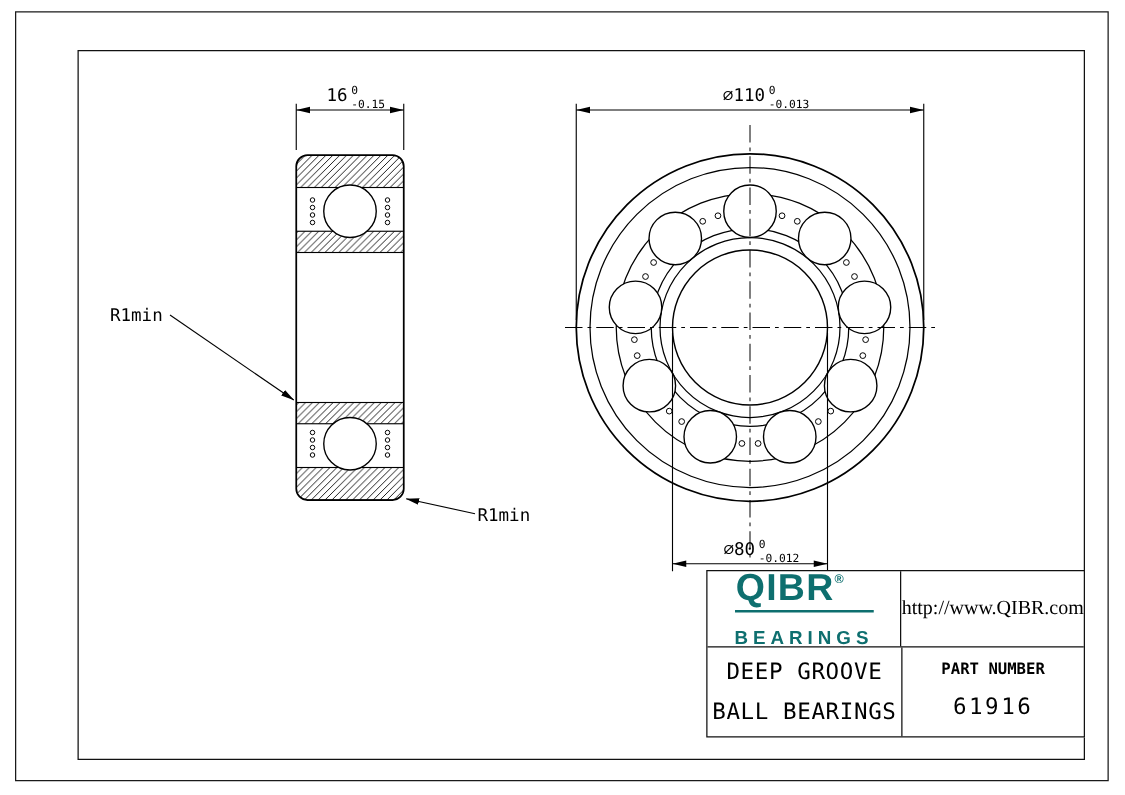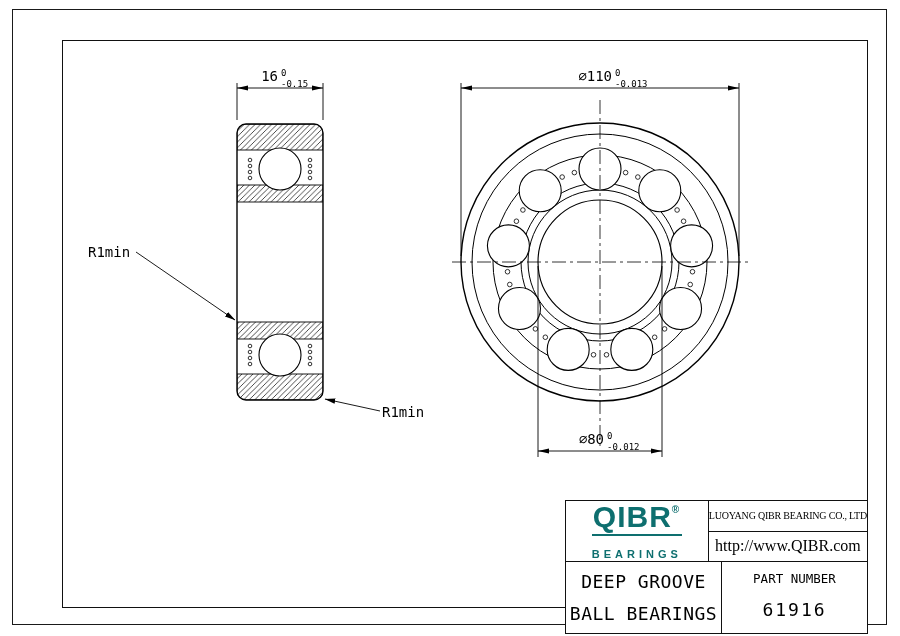--- a/index.html
+++ b/index.html
@@ -21,44 +21,44 @@
   .ring-heavy{fill:none;stroke:#000;stroke-width:1.4;}
   .ring-bore{fill:none;stroke:#000;stroke-width:1.15;}
   .cl{stroke:#000;stroke-width:0.8;stroke-dasharray:14 4 3 4;}
   .dim-line{stroke:#000;stroke-width:0.9;fill:none;}
   .leader{stroke:#000;stroke-width:0.9;fill:none;}
   .arrow{fill:#000;stroke:none;}
   .dim-text{font-family:"DejaVu Sans Mono","DejaVu Sans",monospace;font-size:14px;fill:#000;}
   .tol-text{font-family:"DejaVu Sans Mono","DejaVu Sans",monospace;font-size:9px;fill:#000;}
 
   
-  .title-block{position:absolute;left:565px;top:500px;width:303px;height:134px;
+  .title-block{position:absolute;left:565px;top:456px;width:303px;height:134px;
     border:1.6px solid #111;box-sizing:border-box;background:#fff;display:flex;flex-direction:column;}
   .tb-row1{height:61px;border-bottom:1.4px solid #111;display:flex;box-sizing:border-box;}
   .tb-row2{flex:1;display:flex;}
   .tb-logo-cell{width:156px;border-right:1.4px solid #111;box-sizing:border-box;
     display:flex;align-items:center;justify-content:center;}
   .tb-company-cell{flex:1;display:flex;flex-direction:column;}
   .tb-company-cell .company{flex:1;display:flex;align-items:center;justify-content:center;
     border-bottom:1.2px solid #111;font-size:10px;letter-spacing:-0.2px;white-space:nowrap;}
   .tb-company-cell .website{flex:1;display:flex;align-items:center;justify-content:center;
     font-size:16px;white-space:nowrap;}
   .tb-product-cell{width:156px;border-right:1.4px solid #111;box-sizing:border-box;
     display:flex;flex-direction:column;align-items:center;justify-content:center;
     font-family:"DejaVu Sans Mono",monospace;font-size:18px;line-height:1.75;letter-spacing:0.5px;}
   .tb-part-cell{flex:1;display:flex;flex-direction:column;align-items:center;
     font-family:"DejaVu Sans Mono",monospace;}
-  .tb-part-cell .part-label{margin-top:9px;font-size:12.5px;}
+  .tb-part-cell .part-label{margin-top:9px;font-size:12.5px;font-weight:bold;}
   .tb-part-cell .part-number{margin-top:13px;font-size:18px;letter-spacing:2px;}
   .logo-box{display:inline-flex;flex-direction:column;align-items:stretch;
     font-family:"Liberation Sans",sans-serif;}
   .logo-line{font-weight:bold;font-size:30px;letter-spacing:1px;line-height:1;
     padding:0 1px 2px 1px;}
   .logo-line sup{font-size:10px;font-weight:bold;vertical-align:14px;}
-  .logo-sub{border-top:2.4px solid currentColor;font-size:11px;font-weight:bold;
+  .logo-sub{border-top:2.4px solid currentColor;font-size:15px;font-weight:bold;
     letter-spacing:4px;text-align:center;padding-top:12px;}
 </style>
 </head>
 <body>
 
 <div class="stage">
   <div class="frame-outer"></div>
   <div class="frame-inner"></div>
 
   <svg class="drawing" width="900" height="636" viewBox="0 0 900 636">
@@ -192,21 +192,20 @@
 
   <div class="title-block">
     <div class="tb-row1">
       <div class="tb-logo-cell">
         <div class="logo-box" style="color: rgb(14, 111, 111);">
           <div class="logo-line"><span>QIBR</span><sup>®</sup></div>
           <div class="logo-sub">BEARINGS</div>
         </div>
       </div>
       <div class="tb-company-cell">
-        <div class="company">LUOYANG QIBR BEARING CO., LTD</div>
         <div class="website">http://www.QIBR.com</div>
       </div>
     </div>
     <div class="tb-row2">
       <div class="tb-product-cell">
         <div>DEEP GROOVE</div>
         <div>BALL BEARINGS</div>
       </div>
       <div class="tb-part-cell">
         <div class="part-label">PART NUMBER</div>

